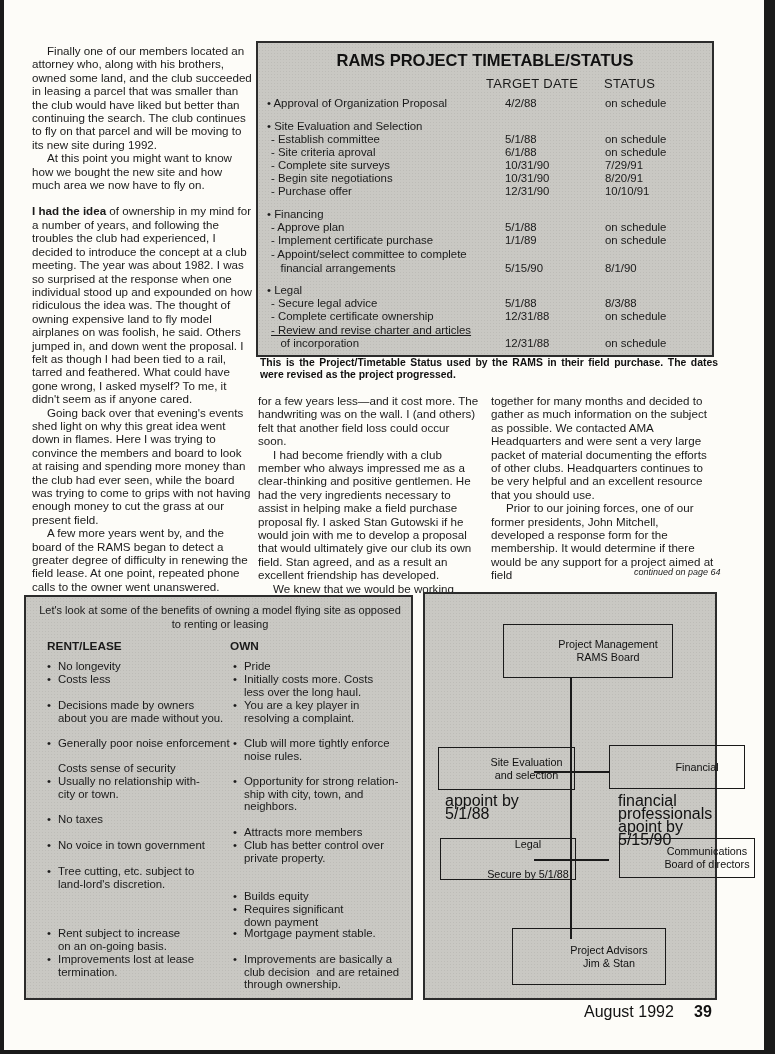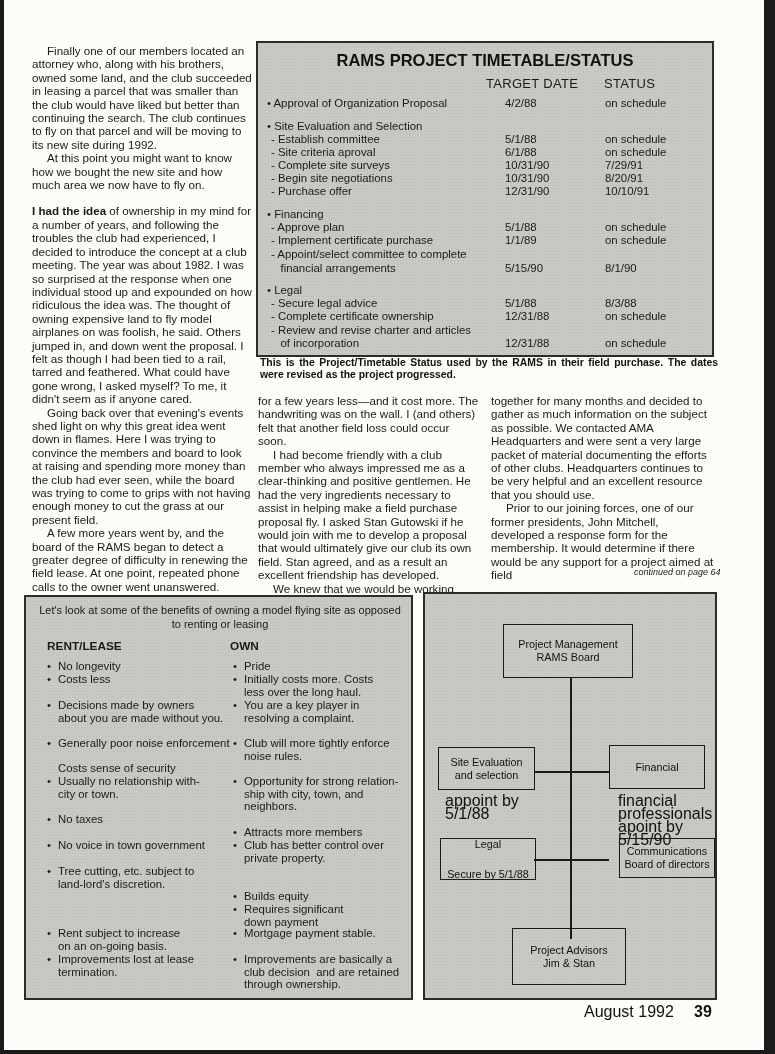--- a/index.html
+++ b/index.html
@@ -31,21 +31,21 @@
   
   #benefits { left:20px; top:595px; width:385px; height:401px; }
   .bn-intro { position:absolute; left:9px; top:6px; width:370px; font-size:11px; line-height:14px;text-align:center; }
   .bn-head { position:absolute; top:42px; font-size:11.8px; font-weight:bold; }
   .bn-item { position:absolute; font-size:11.4px; line-height:12.6px; }
   .bn-item .bul { position:absolute; left:0; top:0; }
   .bn-item .txt { position:absolute; left:11px; top:0; white-space:pre; }
 
   
   #orgchart { left:419px; top:592px; width:290px; height:404px; }
-  .org-box { position:absolute; border:1.6px solid #1a1a1a; display:flex; flex-direction:column; align-items:center; justify-content:center; font-size:10.8px; line-height:13px; text-align:center; }
+  .org-box { position:absolute; border:1.6px solid #1a1a1a; display:flex; flex-direction:column; align-items:center; justify-content:center; font-size:10.8px; line-height:13px; text-align:center;padding-left:40px; }
   .org-line { position:absolute; background:#1a1a1a; }
   .org-note { position:absolute; font-size:16px; line-height:13px; }
 
   .continued { position:absolute; left:630px; top:567px; font-size:9px; font-style:italic; }
   .footer { position:absolute; top:1003px; font-size:16px; }
 </style>
 </head>
 <body>
 
 <div class="page">
@@ -132,21 +132,21 @@
           <span class="task sub" style="white-space: pre;">- Secure legal advice</span>
           <span class="date">5/1/88</span>
           <span class="status">8/3/88</span>
         </div>
         <div class="tt-row serif" style="top: 267px;">
           <span class="task sub" style="white-space: pre;">- Complete certificate ownership</span>
           <span class="date">12/31/88</span>
           <span class="status">on schedule</span>
         </div>
         <div class="tt-row serif" style="top: 281px;">
-          <span class="task sub" style="white-space: pre;">- Review and revise charter and articles</span>
+          <span class="task sub" style="white-space: pre; text-decoration: underline;">- Review and revise charter and articles</span>
           <span class="date"></span>
           <span class="status"></span>
         </div>
         <div class="tt-row serif" style="top: 294px;">
           <span class="task sub" style="white-space: pre;">   of incorporation</span>
           <span class="date">12/31/88</span>
           <span class="status">on schedule</span>
         </div>
       </div>
   </div>

